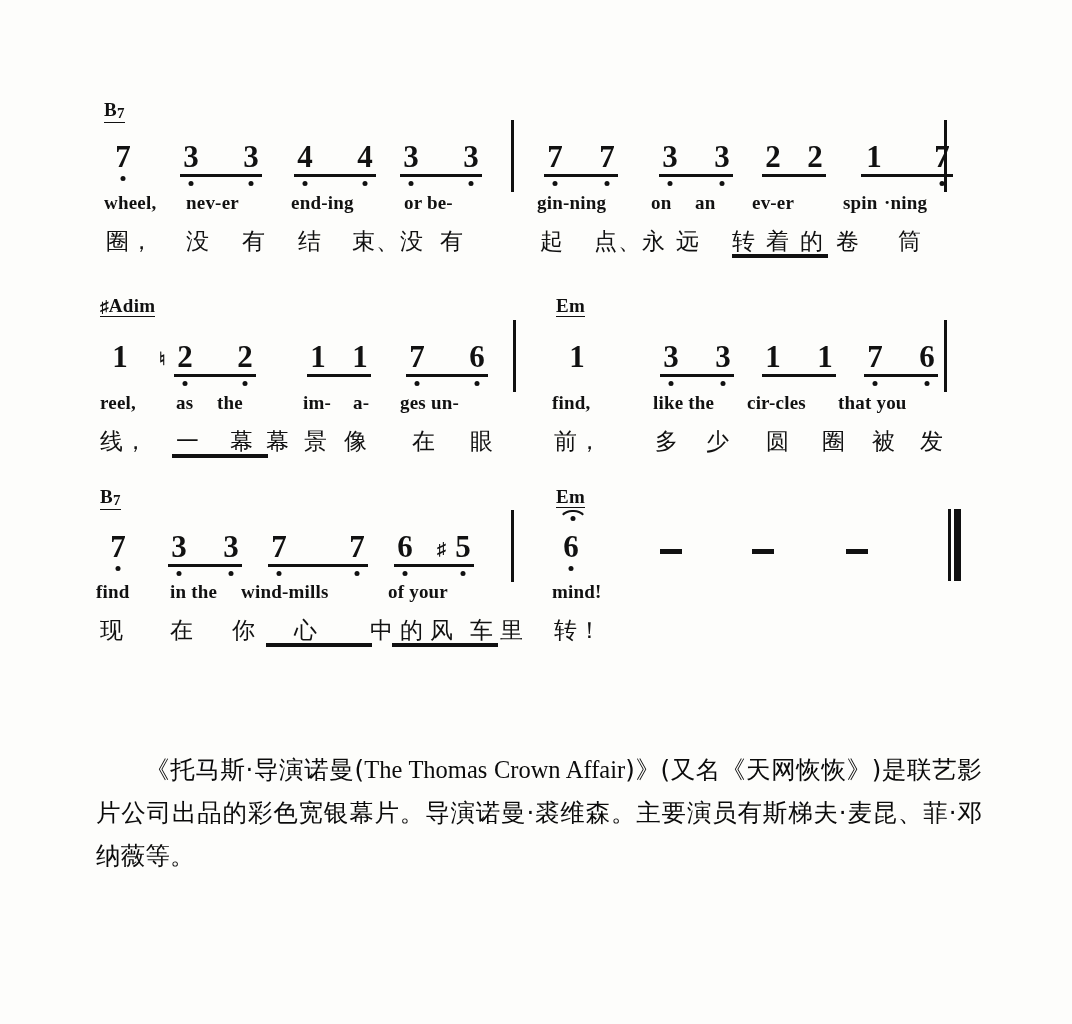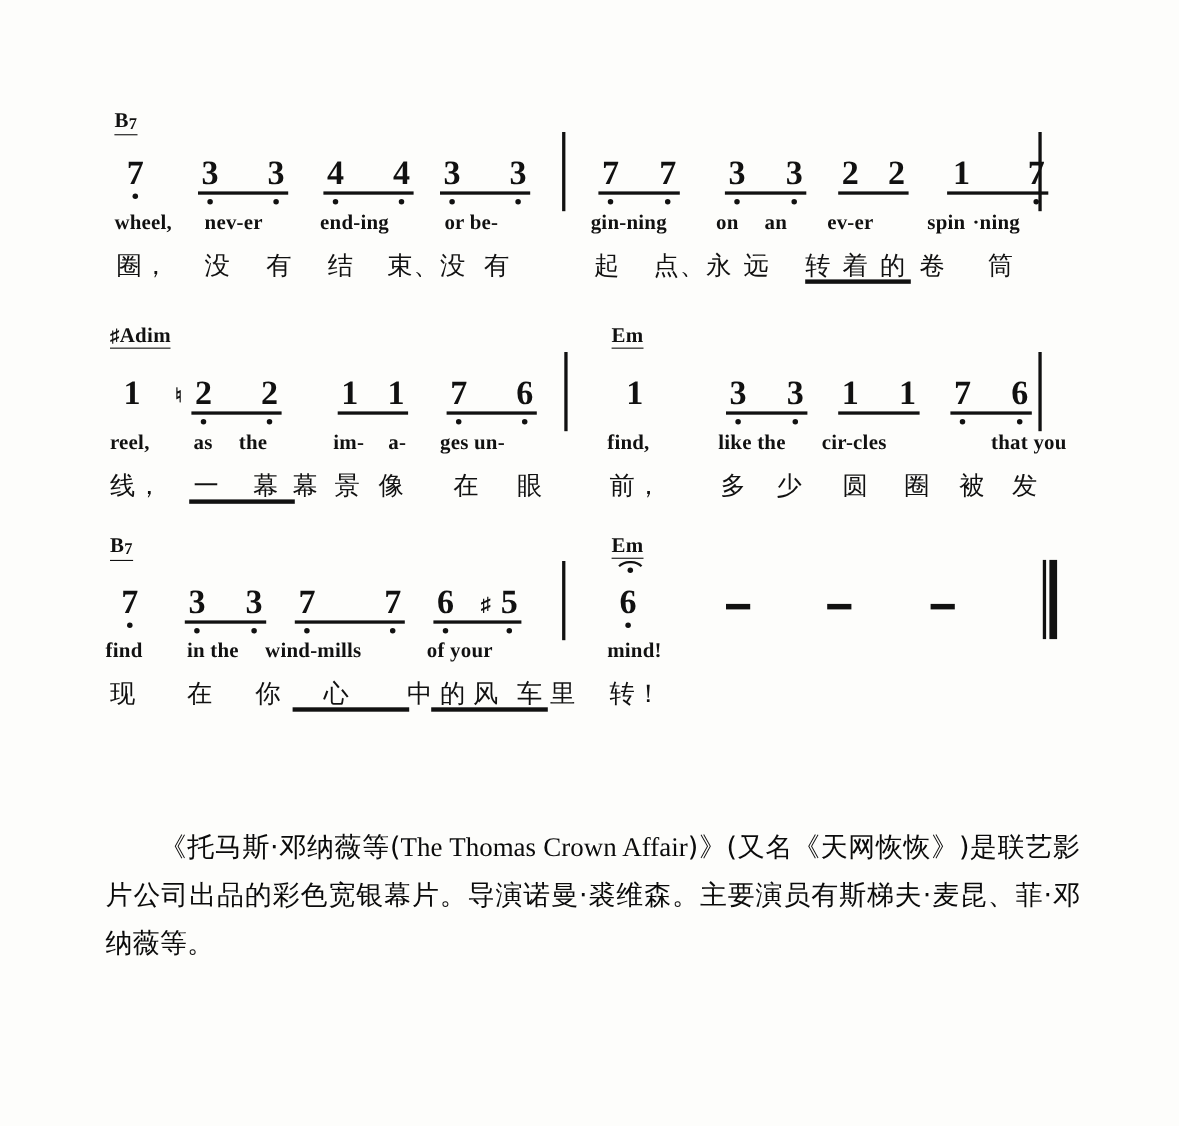--- a/index.html
+++ b/index.html
@@ -328,21 +328,21 @@
 
     <div class="lyric-en" style="left:100px;top:100px;">reel,</div>
     <div class="lyric-en" style="left:176px;top:100px;">as</div>
     <div class="lyric-en" style="left:217px;top:100px;">the</div>
     <div class="lyric-en" style="left:303px;top:100px;">im-</div>
     <div class="lyric-en" style="left:353px;top:100px;">a-</div>
     <div class="lyric-en" style="left:400px;top:100px;">ges un-</div>
     <div class="lyric-en" style="left:552px;top:100px;">find,</div>
     <div class="lyric-en" style="left:653px;top:100px;">like the</div>
     <div class="lyric-en" style="left:747px;top:100px;">cir-cles</div>
-    <div class="lyric-en" style="left:901px;top:100px;">that you</div>
+    <div class="lyric-en" style="left:838px;top:100px;">that you</div>
 
     <div class="lyric-cn" style="left:100px;top:134px;">线，</div>
     <div class="lyric-cn" style="left:176px;top:134px;">一</div>
     <div class="lyric-cn" style="left:230px;top:134px;">幕</div>
     <div class="lyric-cn" style="left:266px;top:134px;">幕</div>
     <div class="lyric-cn" style="left:304px;top:134px;">景</div>
     <div class="lyric-cn" style="left:344px;top:134px;">像</div>
     <div class="lyric-cn" style="left:412px;top:134px;">在</div>
     <div class="lyric-cn" style="left:470px;top:134px;">眼</div>
     <div class="lyric-cn" style="left:554px;top:134px;">前，</div>
@@ -433,17 +433,17 @@
     <div class="lyric-cn" style="left:470px;top:128px;">车</div>
     <div class="lyric-cn" style="left:500px;top:128px;">里</div>
     <div class="lyric-cn" style="left:554px;top:128px;">转！</div>
 
     <div class="melisma" style="left:266px;top:156px;width:106px;"></div>
     <div class="melisma" style="left:392px;top:156px;width:106px;"></div>
   </div>
 
 
   <div class="prose" style="top:748px;">
-    <p><span>《托马斯·邓纳薇等(</span><span class="latin">The Thomas Crown Affair</span><span>)》(又名《天网恢恢》)是联艺影片公司出品的彩色宽银幕片。导演诺曼·裘维森。主要演员有斯梯夫·麦昆、菲·邓纳薇等。</span></p>
+    <p><span>《托马斯·导演诺曼(</span><span class="latin">The Thomas Crown Affair</span><span>)》(又名《天网恢恢》)是联艺影片公司出品的彩色宽银幕片。导演诺曼·裘维森。主要演员有斯梯夫·麦昆、菲·邓纳薇等。</span></p>
   </div>
 
 
 </div>
 
 </body></html>

